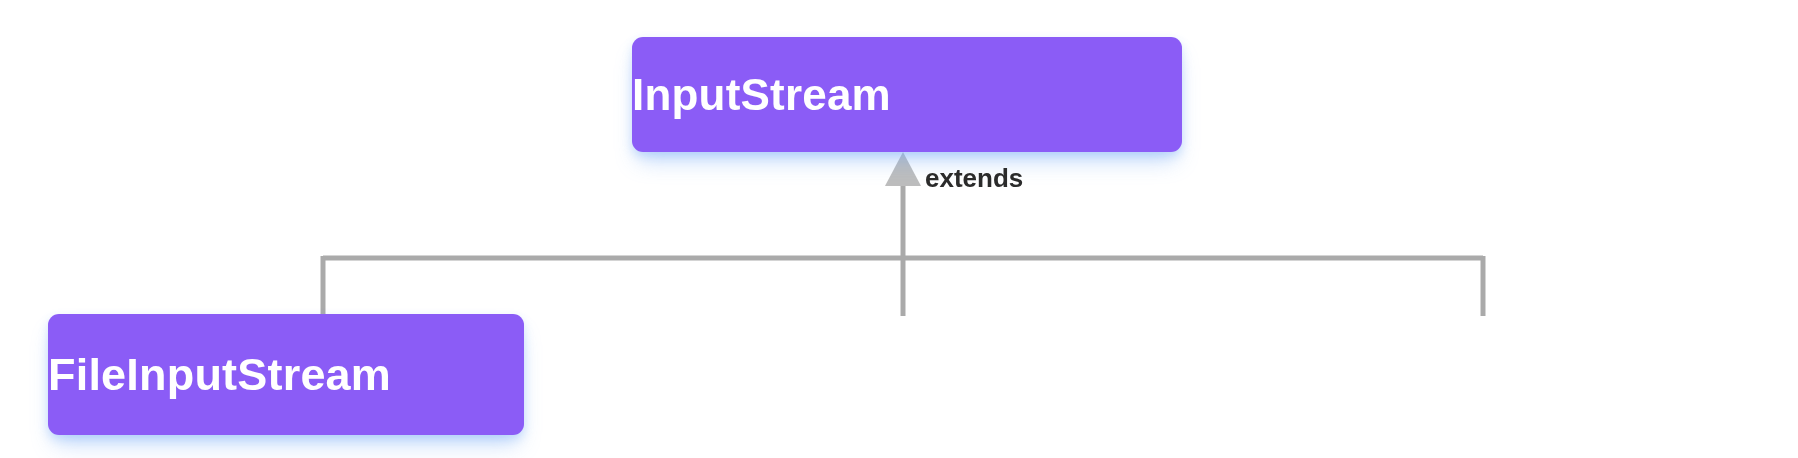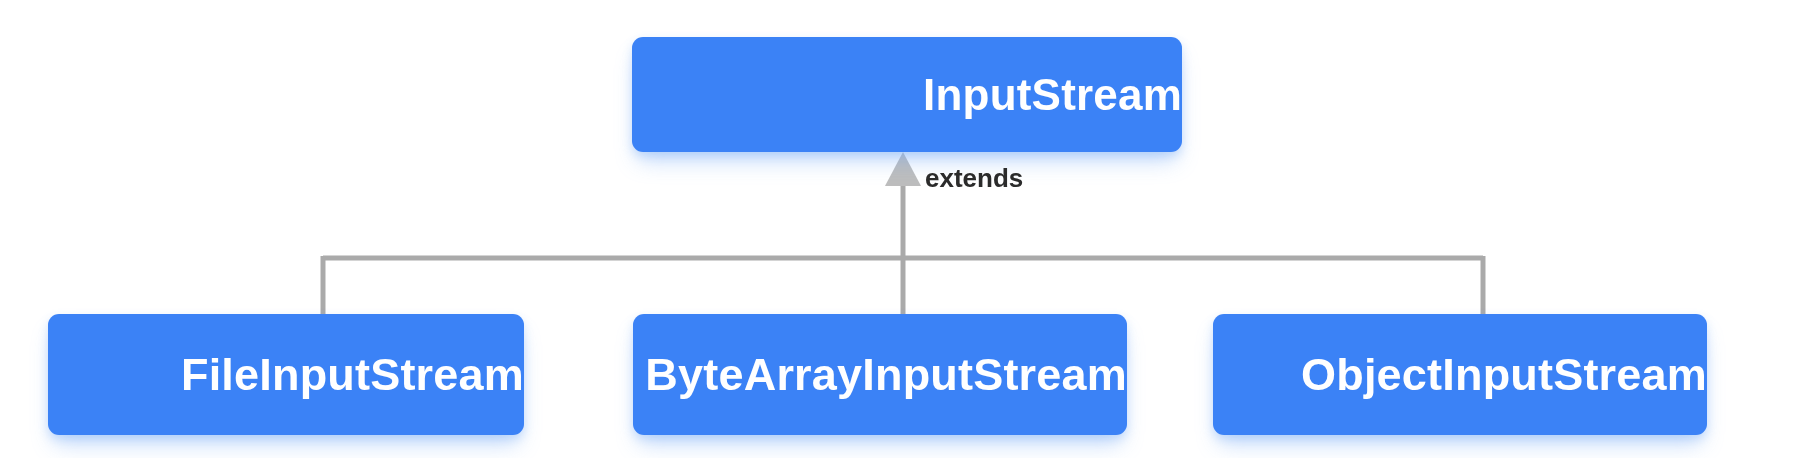--- a/index.html
+++ b/index.html
@@ -15,25 +15,25 @@
     width: 1798px;
     height: 458px;
     background: #ffffff;
     overflow: hidden;
   }
 
   
   .class-box {
     position: absolute;
     box-sizing: border-box;
-    background: #3b82f6;
+    background: #8b5cf6;
     border-radius: 11px;
     display: flex;
     align-items: center;
-    justify-content: flex-end;
+    justify-content: flex-start;
     box-shadow: 0 14px 22px -6px rgba(118, 171, 246, 0.45),
                 0 4px 10px rgba(118, 171, 246, 0.30);
     z-index: 3;
   }
   .class-box .label {
     color: #ffffff;
     font-weight: bold;
     font-family: "Liberation Sans", sans-serif;
     white-space: nowrap;
     letter-spacing: 0.2px;
@@ -115,21 +115,15 @@
   <div class="class-box" id="box-root">
     <span class="label">InputStream</span>
   </div>
 
   <div id="extends-label">extends</div>
 
   <div class="class-box" id="box-file">
     <span class="label">FileInputStream</span>
   </div>
 
-  <div class="class-box" id="box-bytearray">
-    <span class="label">ByteArrayInputStream</span>
-  </div>
 
-  <div class="class-box" id="box-object">
-    <span class="label">ObjectInputStream</span>
-  </div>
 
 </div>
 
 </body></html>

